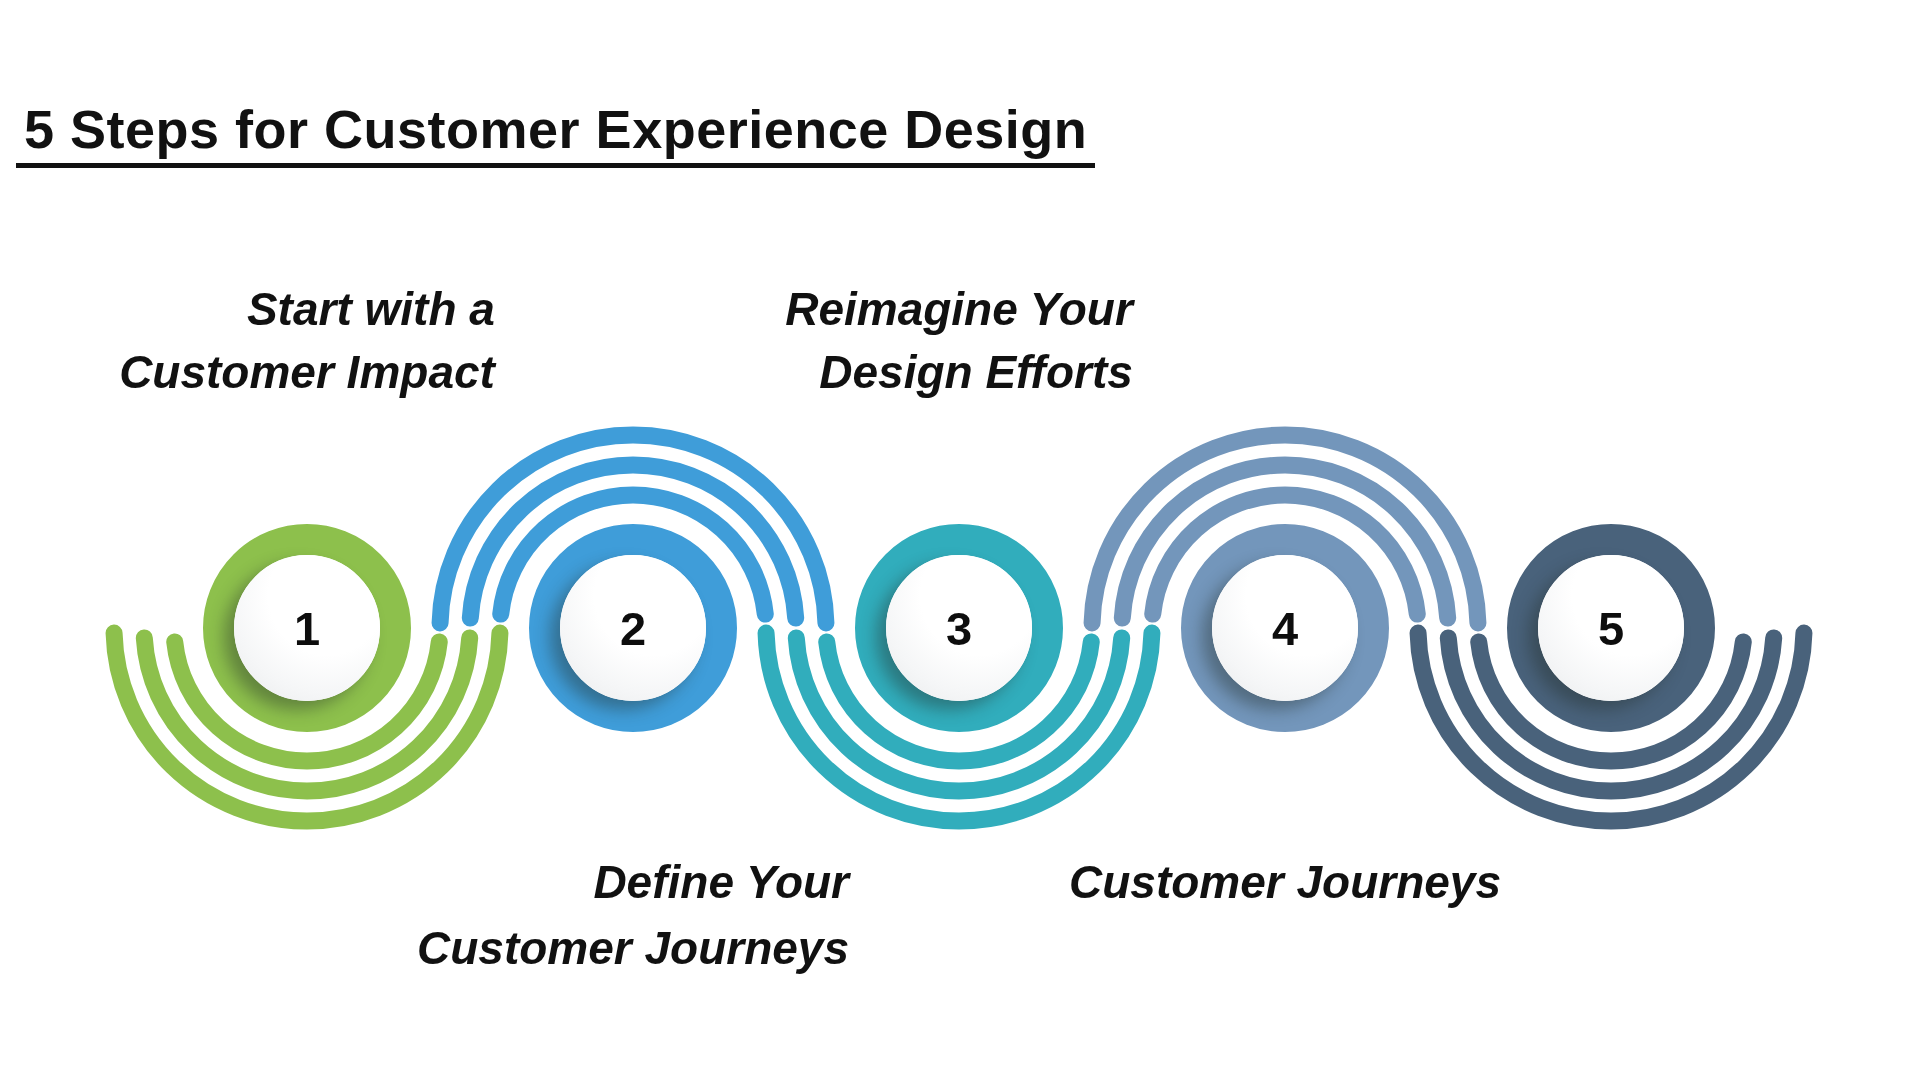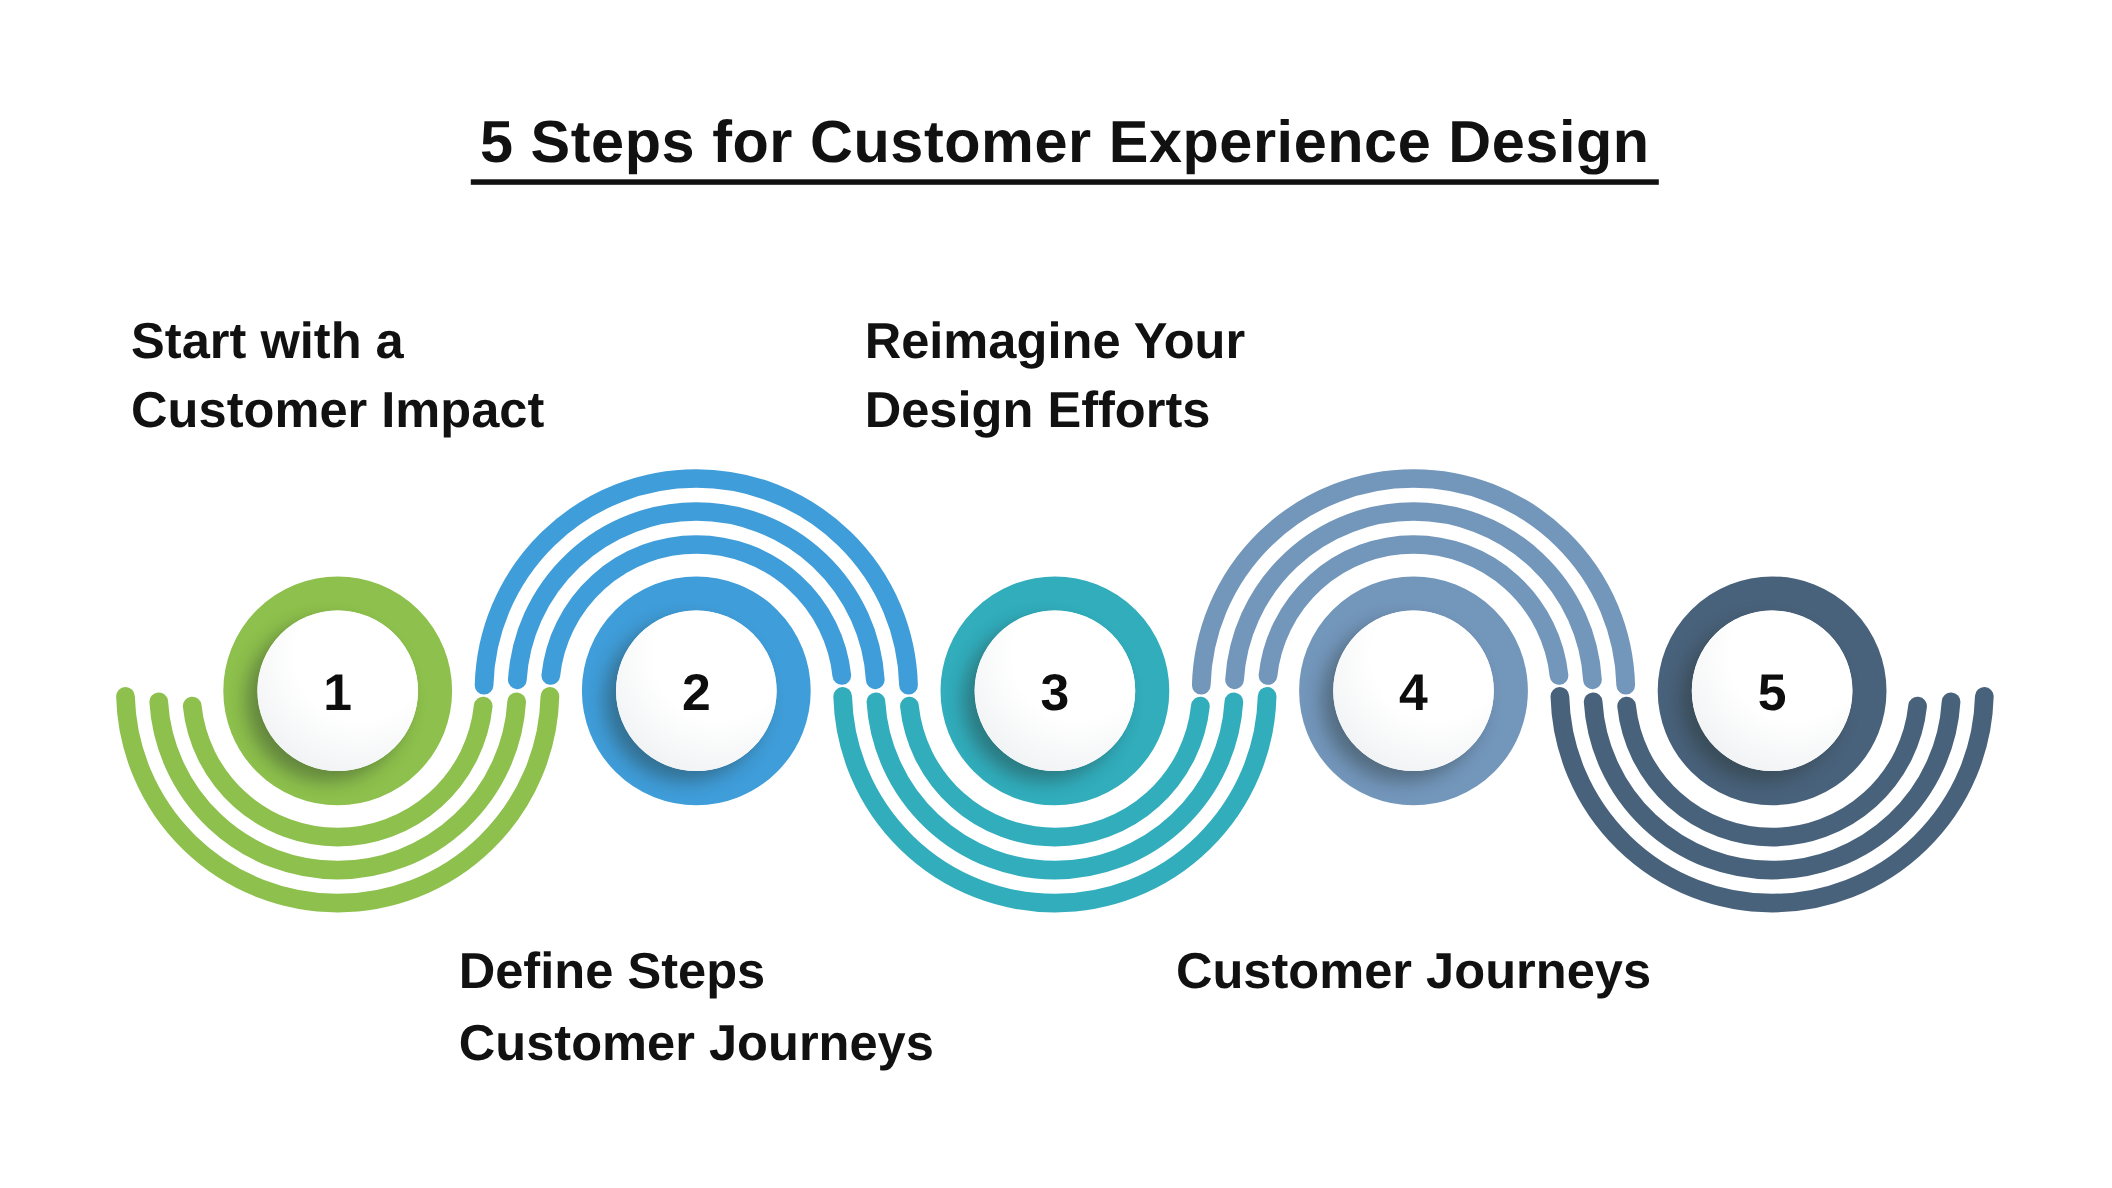--- a/index.html
+++ b/index.html
@@ -15,21 +15,20 @@
     background: #ffffff;
     overflow: hidden;
   }
 
   
   .title-wrap {
     position: absolute;
     top: 0;
     left: 16px;
     right: 0;
-    text-align: center;
   }
   .title {
     display: inline-block;
     margin: 98px 0 0 0;
     font-size: 54px;
     line-height: 62px;
     font-weight: bold;
     color: #111111;
     border-bottom: 5px solid #111111;
     padding: 0 8px 3px 8px;
@@ -83,27 +82,28 @@
   .num {
     font-size: 47px;
     font-weight: bold;
     color: #0d0d0d;
   }
 
   
   .label {
     position: absolute;
     transform: translateX(-50%);
-    text-align: left;
+    text-align: right;
     font-weight: bold;
     color: #111111;
     font-size: 46px;
     white-space: nowrap;
     display: flex;
     flex-direction: column;
+    font-style: italic;
   }
   .label-top   { top: 278px; line-height: 63px; }
   .label-bottom{ top: 849px; line-height: 66px; }
 </style>
 </head>
 <body>
 
 <div id="stage">
 
   <svg id="wave-svg" viewBox="0 0 1920 1080" xmlns="http://www.w3.org/2000/svg">
@@ -139,21 +139,21 @@
     <span>Customer Impact</span>
   </div>
 
   <div class="node" style="left: 633px; --c: #3F9DD9;">
     <div class="ring"></div>
     <div class="disc">
       <span class="num">2</span>
     </div>
   </div>
   <div class="label label-bottom" style="left:633px">
-    <span>Define Steps</span>
+    <span>Define Your</span>
     <span>Customer Journeys</span>
   </div>
 
   <div class="node" style="left: 959px; --c: #31ADBC;">
     <div class="ring"></div>
     <div class="disc">
       <span class="num">3</span>
     </div>
   </div>
   <div class="label label-top" style="left:959px">

